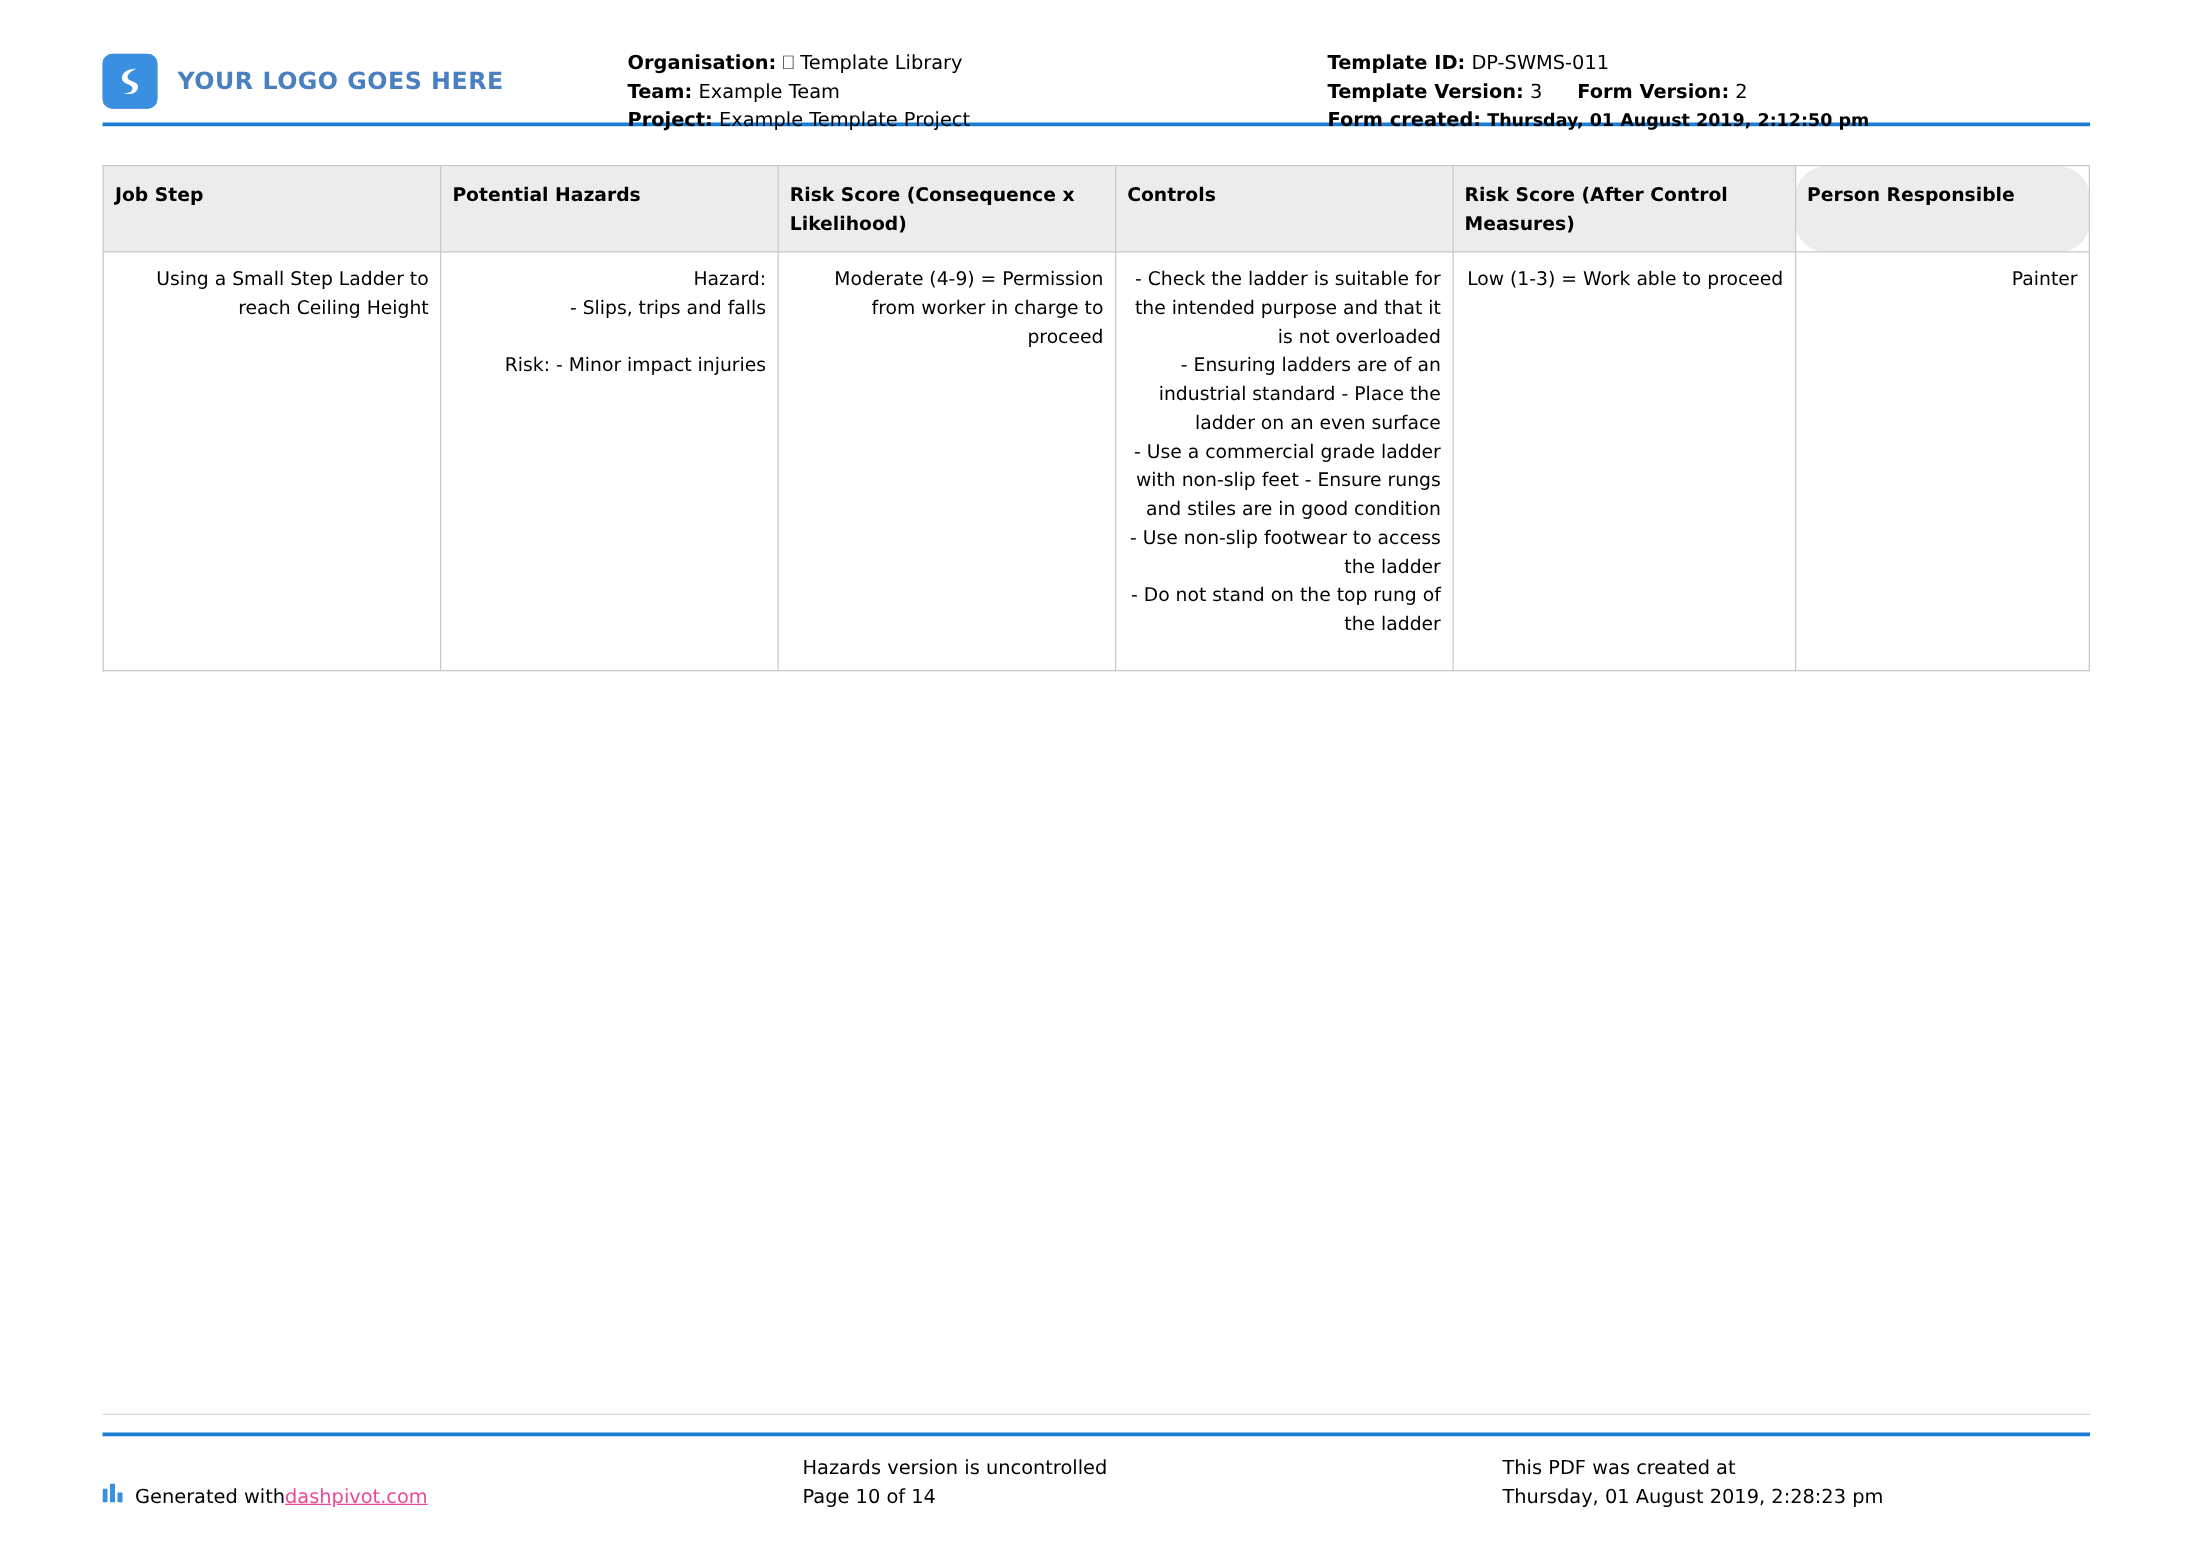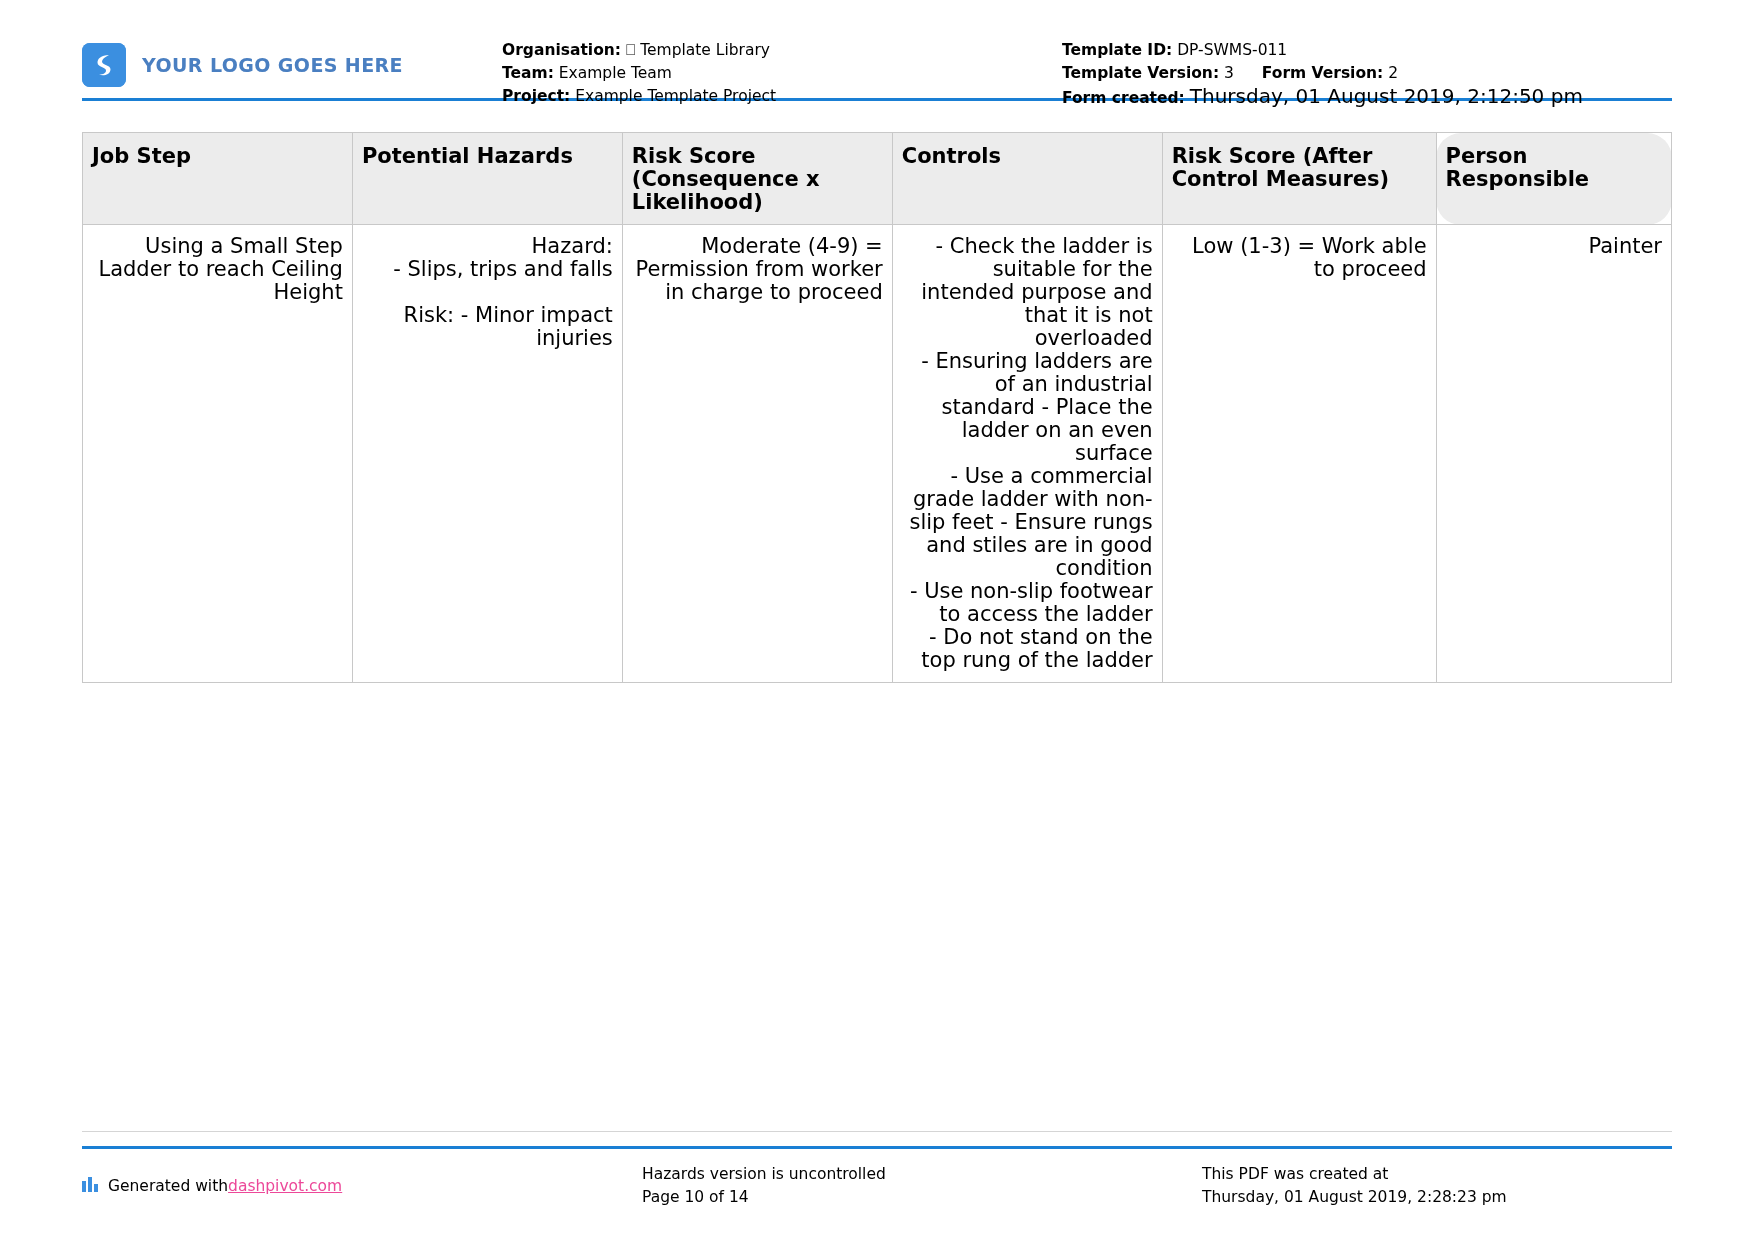--- a/index.html
+++ b/index.html
@@ -57,39 +57,39 @@
     font-size: 15.5px;
     line-height: 23px;
     padding-top: 6px;
   }
   .meta-col.left { flex: 0 0 560px; }
   .meta-col.right { flex: 1 1 auto; }
   .meta-row { white-space: nowrap; }
   .meta-label { font-weight: bold; }
   .meta-val { font-weight: normal; }
   .meta-inline-gap { display: inline-block; width: 18px; }
-  .meta-small { font-size: 20px; }
+  .meta-small { font-size: 14px; font-weight: bold; }
 
   .header-rule {
     border-top: 3px solid #1a7fd4;
     margin-top: 8px;
   }
 
   
   table.swms {
     width: 100%;
     border-collapse: collapse;
     margin-top: 31px;
     table-layout: fixed;
   }
   table.swms th, table.swms td {
     border: 1px solid #c8c8c8;
     vertical-align: top;
     padding: 10px 9px 10px 9px;
-    font-size: 21px;
+    font-size: 15px;
     line-height: 23px;
   }
   table.swms th {
     background: #ececec;
     font-weight: bold;
     text-align: left;
     height: 58px;
     padding-top: 12px;
   }
   table.swms td {
@@ -119,21 +119,21 @@
   }
   .footer-rule {
     border-top: 3px solid #1a7fd4;
     margin-bottom: 14px;
   }
   .footer-cols {
     display: flex;
     font-size: 15.5px;
     line-height: 23px;
   }
-  .fc-left { flex: 0 0 560px; display: flex; align-items: center; }
+  .fc-left { flex: 0 0 560px; display: flex; align-items: flex-end; }
   .fc-mid { flex: 0 0 560px; }
   .fc-right { flex: 1 1 auto; }
   .bars-icon { margin-right: 9px; margin-top: 2px; }
   .footer-link {
     color: #ec4899;
   }
 </style>
 </head>
 <body>
 

